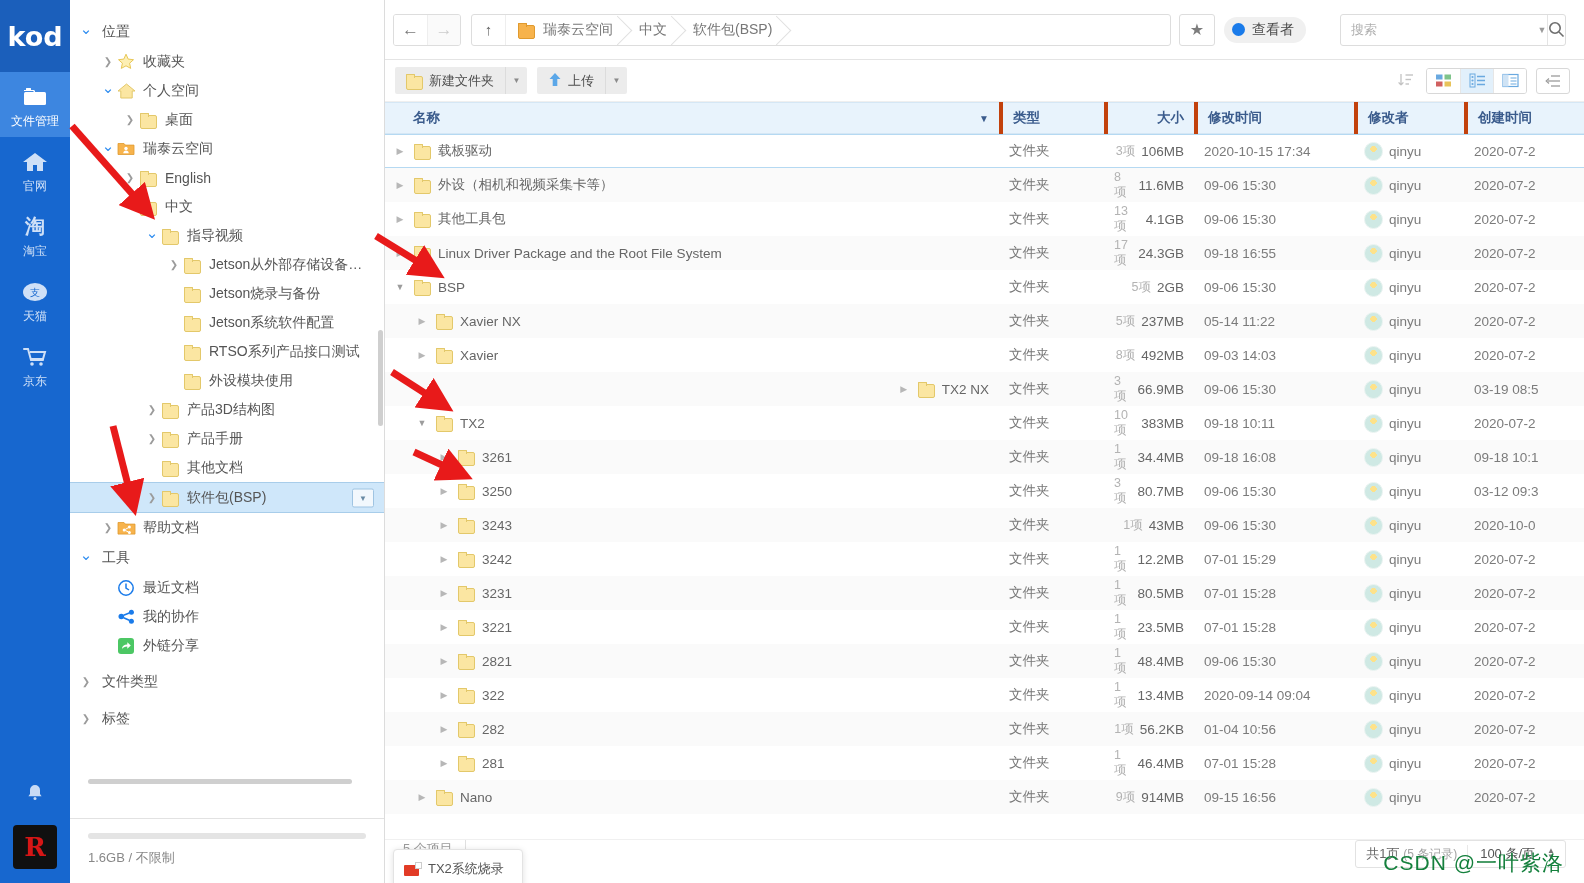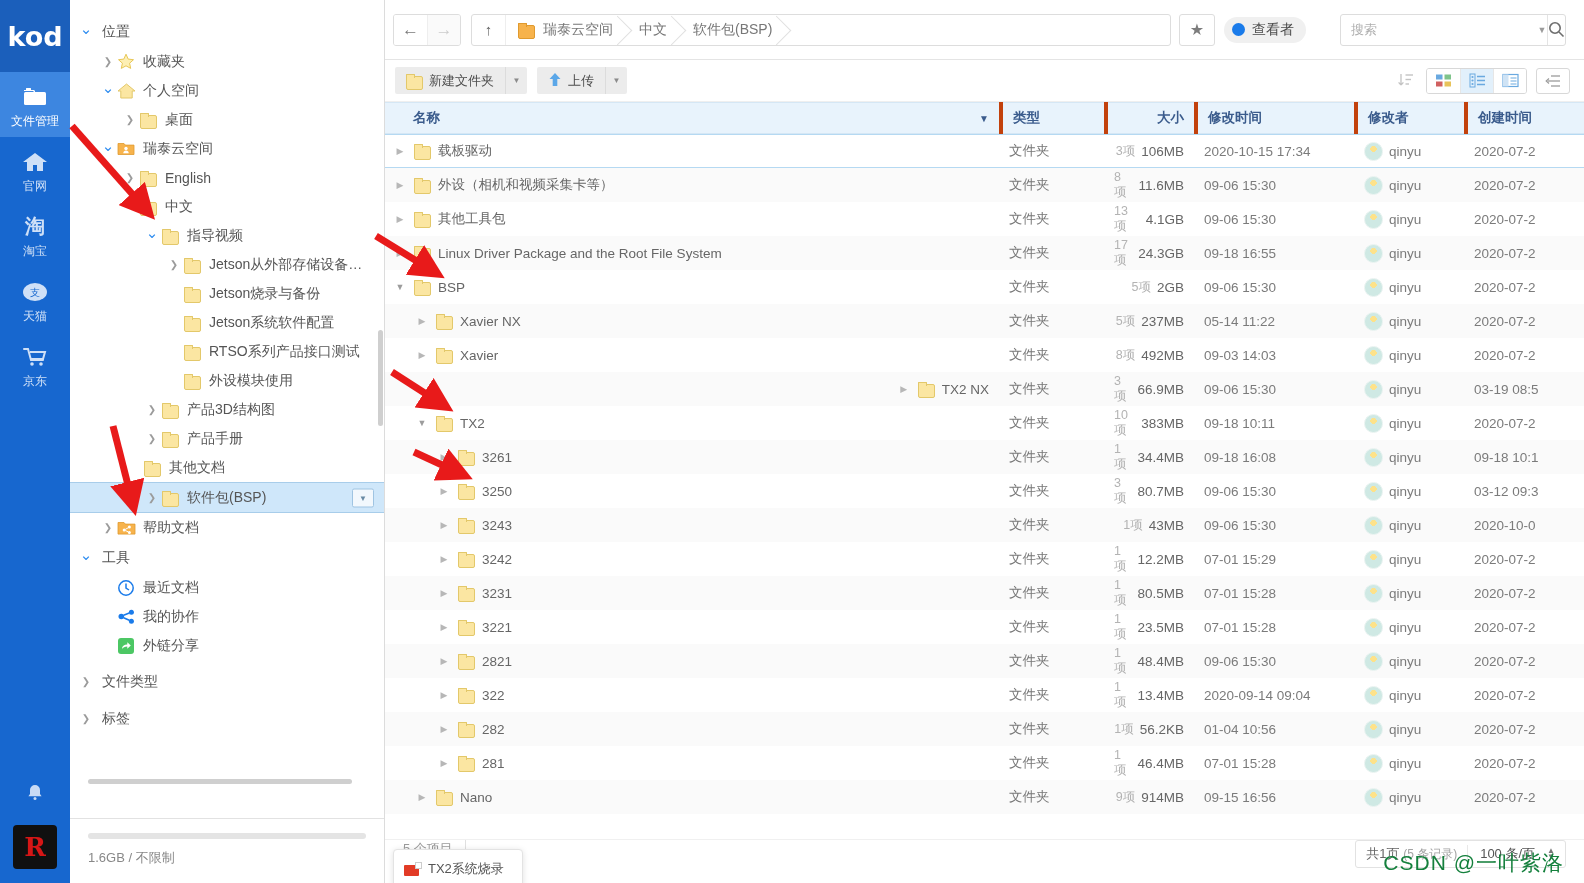--- a/index.html
+++ b/index.html
@@ -452,21 +452,21 @@
             </span>
             <span class="tree-label">产品3D结构图</span>
           </div>
           <div class="tree-row" style="padding-left: 74px;">
             <span class="caret">❯</span>
             <span class="tree-ico">
               <span class="fold"></span>
             </span>
             <span class="tree-label">产品手册</span>
           </div>
-          <div class="tree-row" style="padding-left: 56px;">
+          <div class="tree-row" style="padding-left: 74px;">
             <span class="caret blank">❯</span>
             <span class="tree-ico">
               <span class="fold"></span>
             </span>
             <span class="tree-label">其他文档</span>
           </div>
           <div class="tree-row selected" style="padding-left: 74px;">
             <span class="caret">❯</span>
             <span class="tree-ico">
               <span class="fold"></span>

